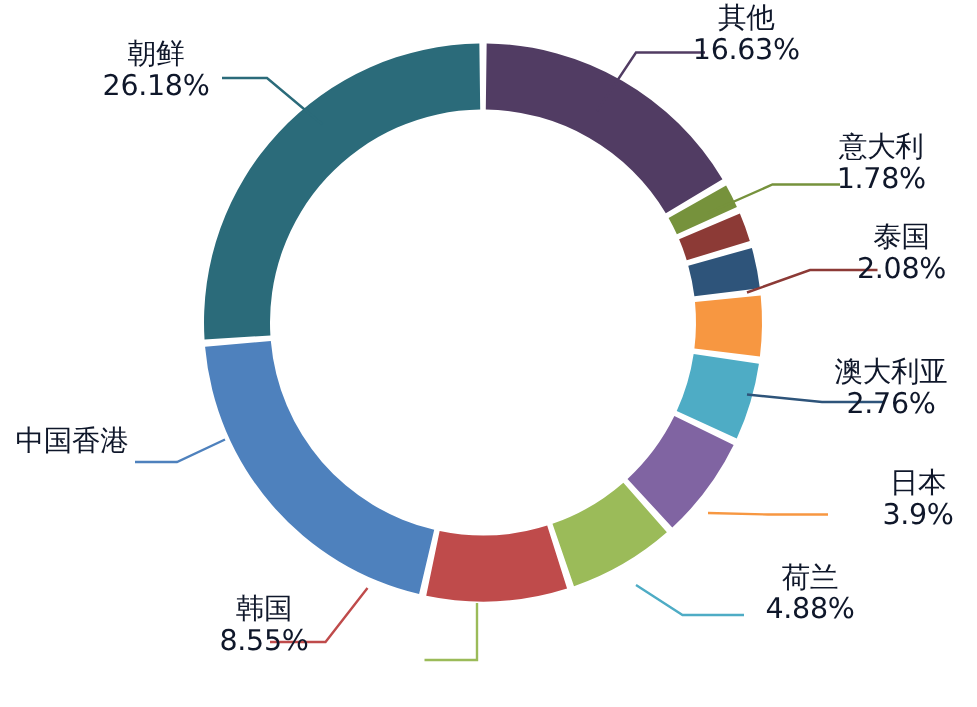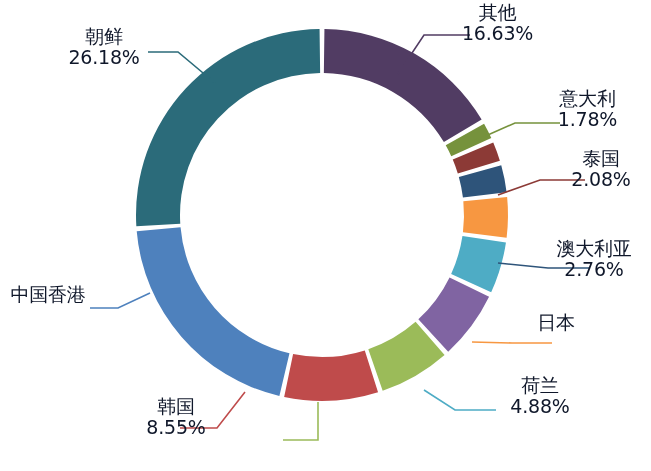--- a/index.html
+++ b/index.html
@@ -90,22 +90,23 @@
   <div class="label-group lbl-align-center" style="left:560px; top:148px; width:82px;">
     <span class="label-name">泰国</span>
     <span class="label-value">2.08%</span>
   </div>
 
   <div class="label-group lbl-align-center" style="left:538px; top:238px; width:112px;">
     <span class="label-name">澳大利亚</span>
     <span class="label-value">2.76%</span>
   </div>
 
-  <div class="label-group lbl-align-center" style="left:520px; top:312px; width:72px;">
+  <div class="label-group lbl-align-center" style="left:576px; top:312px; width:72px;">
     <span class="label-name">日本</span>
+    <span class="label-value">3.9%</span>
   </div>
 
   <div class="label-group lbl-align-center" style="left:478px; top:375px; width:80px;margin-left:22px;">
     <span class="label-name">荷兰</span>
     <span class="label-value">4.88%</span>
   </div>
 
 
   <div class="label-group lbl-align-center" style="left:130px; top:396px; width:92px;">
     <span class="label-name">韩国</span>

